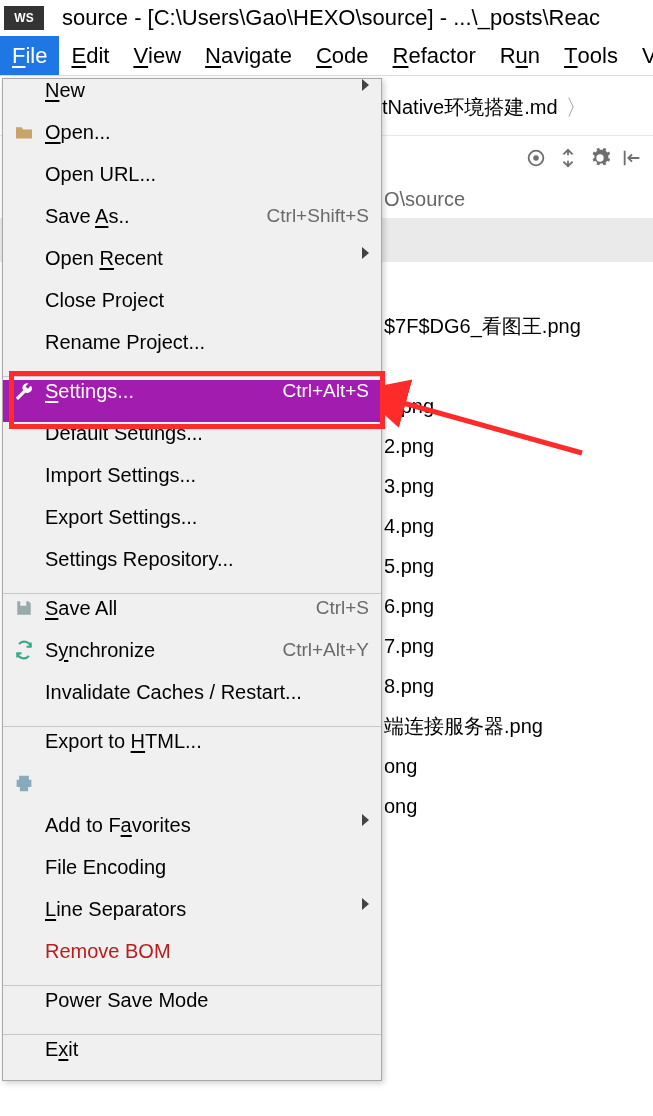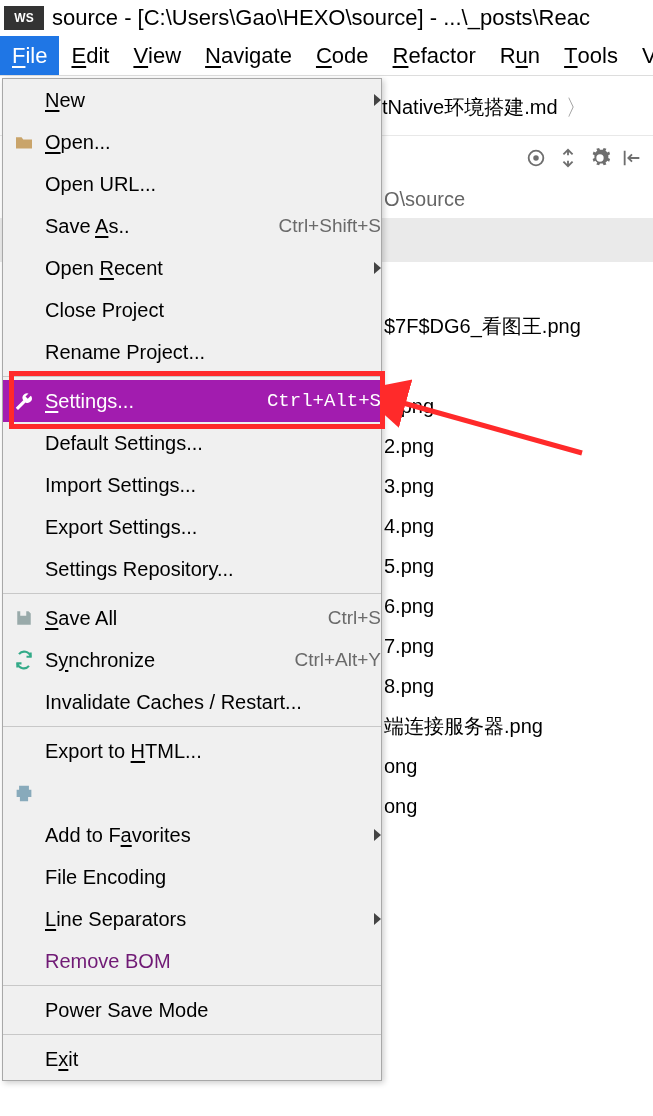--- a/index.html
+++ b/index.html
@@ -23,21 +23,21 @@
   .ws-icon {
     width: 40px;
     height: 24px;
     background: #333;
     display: flex;
     align-items: center;
     justify-content: center;
     color: #fff;
     font-weight: bold;
     font-size: 12px;
-    margin-right: 8px;
+    margin-right: 18px;
   }
   .title-text { font-size: 22px; white-space: nowrap; }
   .menu-bar {
     display: flex;
     height: 40px;
     align-items: stretch;
     background: #fff;
     border-bottom: 1px solid #ddd;
   }
   .menu-item {
@@ -57,42 +57,43 @@
     left: 2px;
     top: 78px;
     width: 380px;
     background: #f0f0f0;
     border: 1px solid #a8a8a8;
     box-shadow: 2px 2px 6px rgba(0,0,0,.2);
     z-index: 200;
   }
   .dd-item {
     display: flex;
-    align-items: center;
+    align-items: flex-start;
     height: 42px;
     padding-left: 42px;
+    padding-right: 12px;
     position: relative;
     font-size: 20px;
   }
   .dd-item .lbl { flex: 1; white-space: nowrap; }
   .dd-item .sc  { color: #6a6a6a; font-size: 19px; margin-left: 20px; white-space: nowrap; }
   .dd-item .arrow {
     width: 0; height: 0;
     border-top: 6px solid transparent;
     border-bottom: 6px solid transparent;
     border-left: 7px solid #444;
     margin-left: 8px;
   }
-  .dd-item.disabled { color: #701a75; }
+  .dd-item.disabled { color: #b91c1c; }
   .dd-sep { height: 1px; background: #c8c8c8; margin: 3px 0; }
   .dd-item.highlight {
     background: #a21caf;
     color: #fff;
   }
-  .dd-item.highlight .sc { color: #fff; font-family: Liberation Mono, monospace; }
+  .dd-item.highlight .sc { color: #fff; }
   .dd-icon {
     position: absolute;
     left: 10px;
     width: 22px;
     height: 22px;
     display: flex;
     align-items: center;
     justify-content: center;
     color: #7f7f7f;
   }

